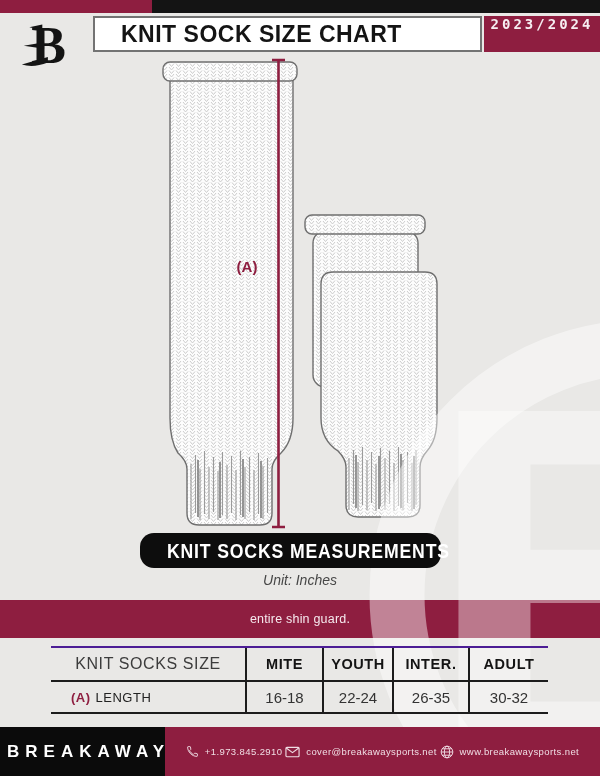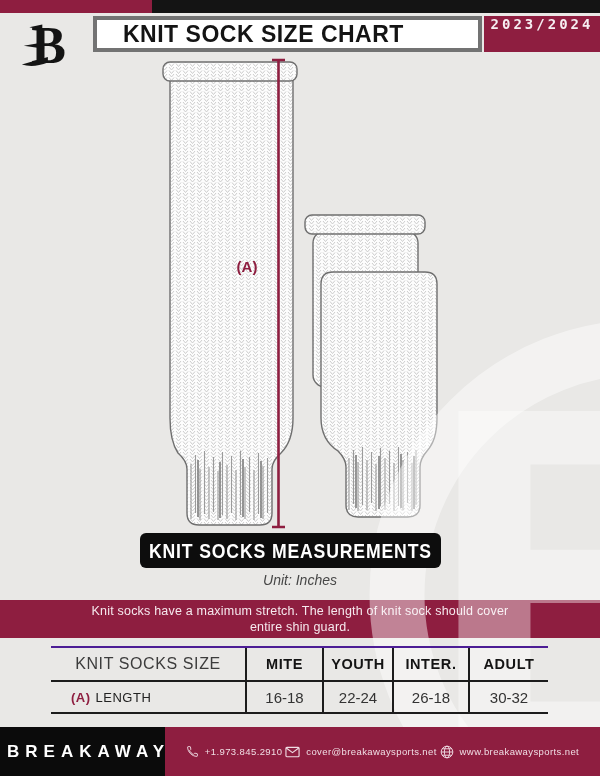--- a/index.html
+++ b/index.html
@@ -7,36 +7,36 @@
   .page{position:relative;width:600px;height:776px;margin:0 auto;background:#e9e8e6;overflow:hidden;}
 
   
   .topstrip{position:absolute;left:0;top:0;width:600px;height:13px;z-index:4;display:flex;}
   .topstrip .maroon{width:152px;height:13px;background:#8e1e40;}
   .topstrip .black{flex:1;height:13px;background:#141414;}
 
   
   .logo-svg{position:absolute;left:20px;top:15px;z-index:4;}
   .title-box{position:absolute;left:93px;top:16px;width:389px;height:36px;background:#ffffff;
-    border:4px solid #737373;box-sizing:border-box;display:flex;align-items:center;z-index:4;}
+    border:2px solid #737373;box-sizing:border-box;display:flex;align-items:center;z-index:4;}
   .title-box h1{margin:0;padding-left:26px;font-size:23px;font-weight:800;letter-spacing:.5px;color:#141414;}
   .year-box{position:absolute;left:484px;top:16px;width:116px;height:36px;background:#8e1e40;
     display:flex;justify-content:center;z-index:4;}
   .year-box span{font-family:"DejaVu Sans Mono",monospace;font-weight:bold;font-size:14px;
     letter-spacing:3px;color:#f7eef2;}
 
   
   .watermark{position:absolute;left:0;top:0;z-index:2;pointer-events:none;}
 
   
   .socks{position:absolute;left:0;top:0;z-index:1;}
 
   
   .measure-banner{position:absolute;left:140px;top:533px;width:301px;height:35px;background:#0d0d0d;
-    border-radius:6px;display:flex;align-items:center;justify-content:center;z-index:3;}
+    border-radius:14px;display:flex;align-items:center;justify-content:flex-start;z-index:3;}
   .measure-banner span{display:inline-block;color:#ffffff;font-weight:bold;font-size:21px;
     letter-spacing:1px;transform:scaleX(.84);white-space:nowrap;}
   .unit{position:absolute;left:0;top:572px;width:600px;text-align:center;font-size:14px;
     font-weight:normal;font-style:italic;color:#474747;z-index:3;}
 
   
   .notice{position:absolute;left:0;top:600px;width:600px;height:38px;background:#8e1e40;z-index:1;
     display:flex;flex-direction:column;align-items:center;justify-content:center;}
   .notice div{color:#f6e9ee;font-size:12.5px;line-height:16px;letter-spacing:.2px;}
 
@@ -121,38 +121,37 @@
     <circle cx="645" cy="595" r="248" fill="none" stroke="rgba(255,255,255,0.45)" stroke-width="55"></circle>
     <text x="425" y="755" font-size="500" font-weight="bold" fill="rgba(255,255,255,0.4)" font-family="Liberation Sans, sans-serif">B</text>
   </svg>
 
   <div class="measure-banner">
     <span>KNIT SOCKS MEASUREMENTS</span>
   </div>
   <div class="unit">Unit: Inches</div>
 
   <div class="notice">
-    <div>Knit socks have a maximum stretch. The length of knit sock should cover</div>
     <div>entire shin guard.</div>
   </div>
 
   <div class="size-table">
     <div class="tcell th sep size-hdr">KNIT SOCKS SIZE</div>
     <div class="tcell th sep col-hdr">MITE</div>
     <div class="tcell th sep col-hdr">YOUTH</div>
     <div class="tcell th sep col-hdr">INTER.</div>
     <div class="tcell th col-hdr">ADULT</div>
 
     <div class="tcell td sep row-label">
       <span class="a-prefix">(A)</span>
       <span>LENGTH</span>
     </div>
     <div class="tcell td sep val">16-18</div>
     <div class="tcell td sep val">22-24</div>
-    <div class="tcell td sep val">26-18</div>
+    <div class="tcell td sep val">26-35</div>
     <div class="tcell td val">30-32</div>
   </div>
 
   <div class="footer">
     <div class="brand-box">
       <svg width="26" height="30" viewBox="0 0 56 60">
         <defs>
           <linearGradient id="silver" x1="0" y1="0" x2="0" y2="1">
             <stop offset="0" stop-color="#f2f2f2"></stop>
             <stop offset="0.55" stop-color="#b9b9b9"></stop>

